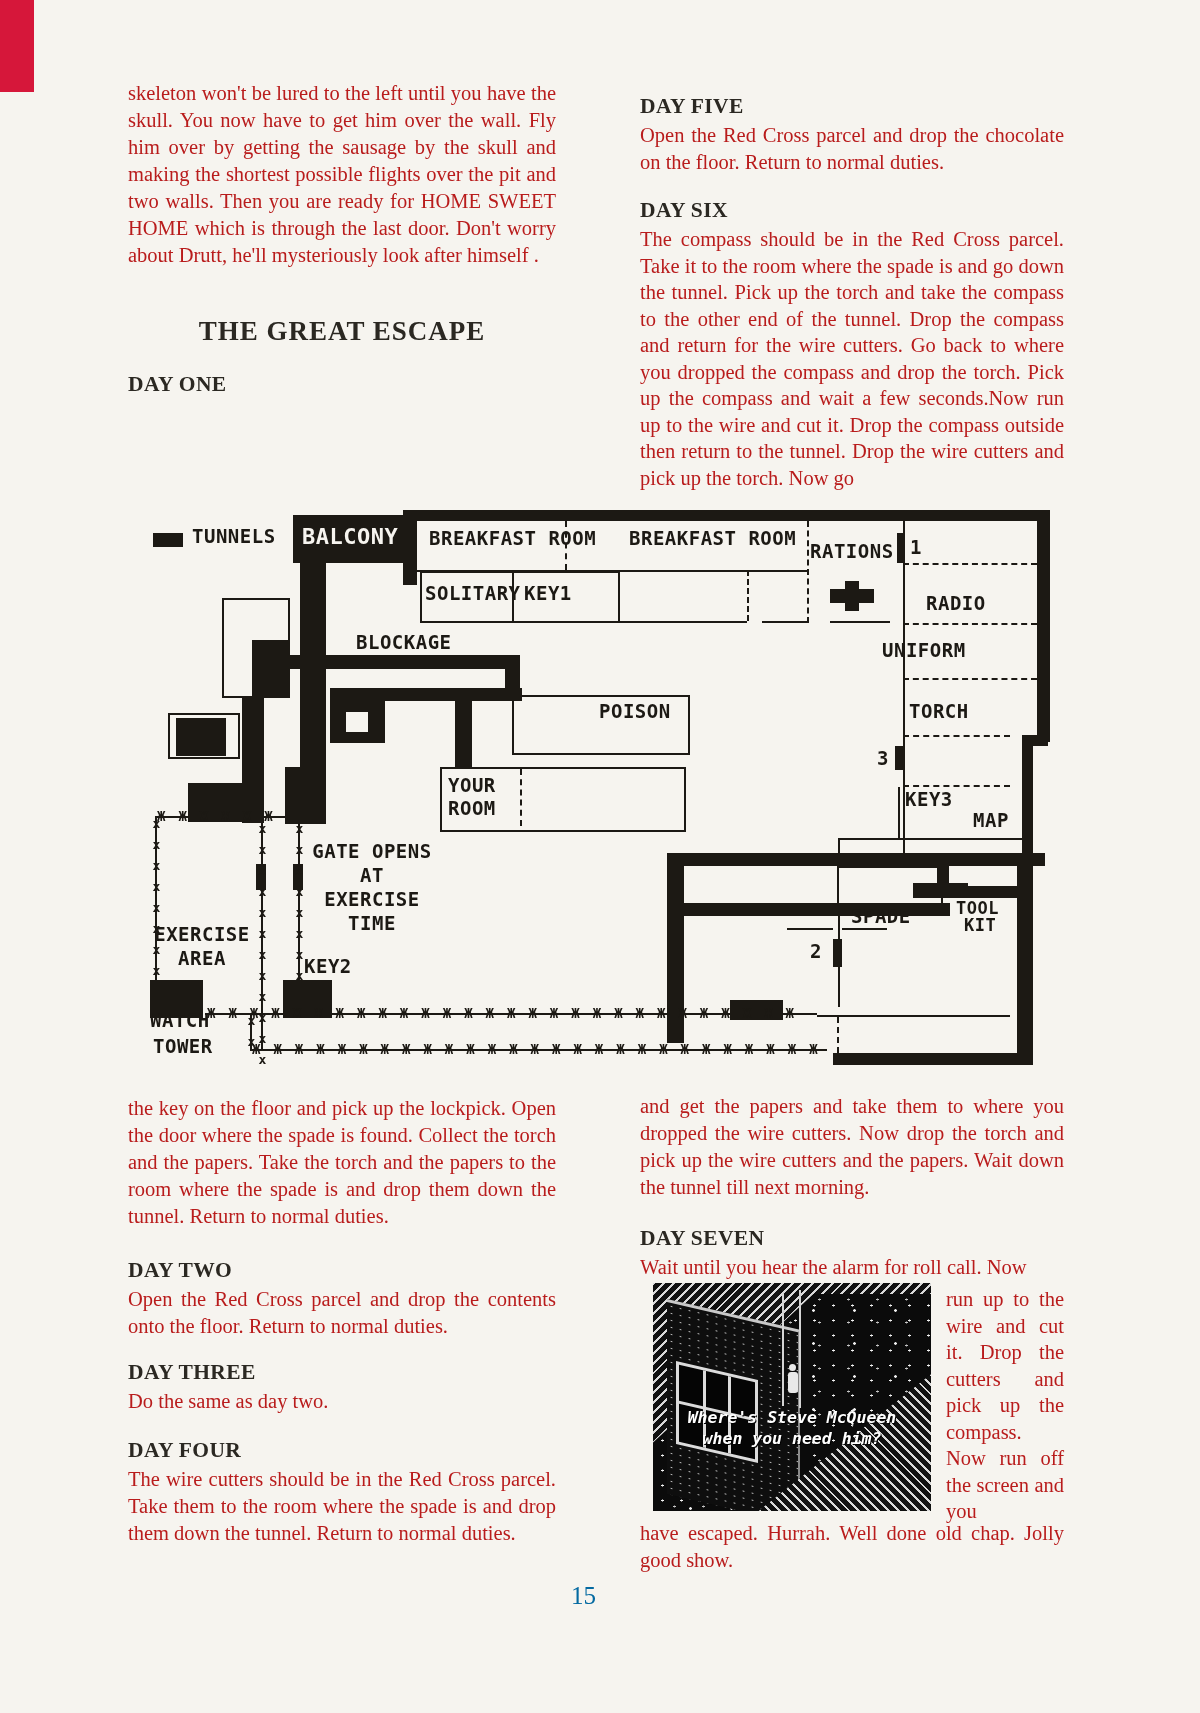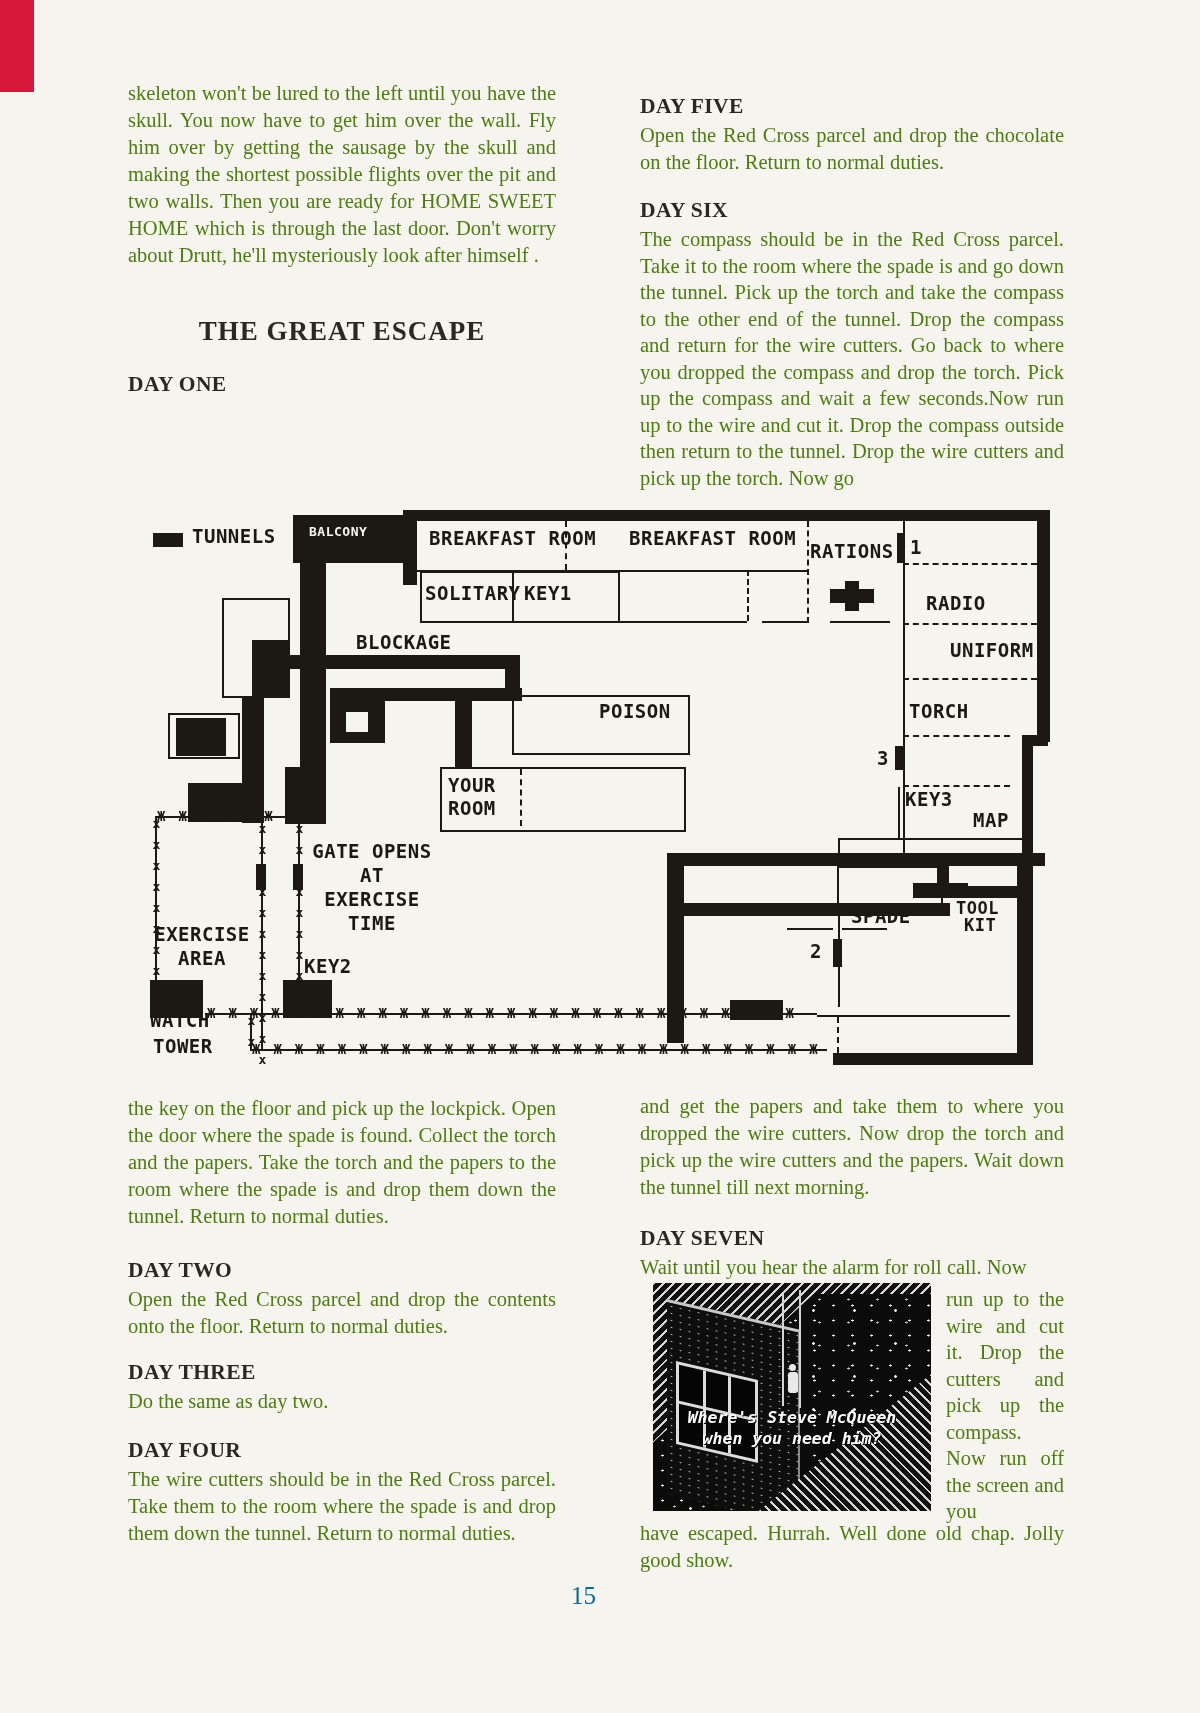--- a/index.html
+++ b/index.html
@@ -1,21 +1,21 @@
 <!DOCTYPE html>
 <html><head>
 <meta charset="utf-8">
 <style>
   html,body{margin:0;padding:0;background:#d8d5cf;}
   #page{position:relative;width:1200px;height:1713px;background:#f6f4ef;overflow:hidden;
         font-family:"Liberation Serif",serif;color:#3d3932;}
   .red-strip{position:absolute;left:0;top:0;width:34px;height:92px;background:#d6173a;}
   
   .tx{position:absolute;font-family:"Liberation Serif",serif;font-size:20.5px;line-height:27px;
-      color:#4d7c0f;text-align:justify;}
+      color:#b91c1c;text-align:justify;}
   .hd{position:absolute;font-family:"Liberation Serif",serif;font-weight:bold;font-size:21.5px;
       color:#2b2822;letter-spacing:.4px;white-space:nowrap;}
   .ttl{position:absolute;font-family:"Liberation Serif",serif;font-weight:bold;font-size:27px;
        color:#2b2822;text-align:center;letter-spacing:1px;}
   .pageno{position:absolute;font-family:"Liberation Serif",serif;font-size:25px;
           color:#0369a1;text-align:right;}
   
   .t{position:absolute;background:#1c1914;}
   .w{position:absolute;background:#f6f4ef;}
   .ln{position:absolute;background:#1c1914;}
@@ -171,29 +171,29 @@
     <div class="fence-v" style="left:261px;top:823px;height:228px">
         <span class="fmk">xxxxxxxxxxxx</span>
       </div>
     <div class="fence-v" style="left:298px;top:823px;height:157px">
         <span class="fmk">xxxxxxxx</span>
       </div>
     <div class="fence-v" style="left:250px;top:1015px;height:34px">
         <span class="fmk">xx</span>
       </div>
 
-    <div class="ml mlw" style="left:309px;top:524px;font-size:13px">BALCONY</div>
+    <div class="ml mlw" style="left:302px;top:524px;font-size:22px">BALCONY</div>
     <div class="ml" style="left:429px;top:527px">BREAKFAST ROOM</div>
     <div class="ml" style="left:629px;top:527px">BREAKFAST ROOM</div>
     <div class="ml" style="left:425px;top:582px">SOLITARY</div>
     <div class="ml" style="left:524px;top:582px">KEY1</div>
     <div class="ml" style="left:810px;top:540px">RATIONS</div>
     <div class="ml" style="left:910px;top:536px">1</div>
     <div class="ml" style="left:926px;top:592px">RADIO</div>
-    <div class="ml" style="left:950px;top:639px">UNIFORM</div>
+    <div class="ml" style="left:882px;top:639px">UNIFORM</div>
     <div class="ml" style="left:909px;top:700px">TORCH</div>
     <div class="ml" style="left:877px;top:747px">3</div>
     <div class="ml" style="left:905px;top:788px">KEY3</div>
     <div class="ml" style="left:973px;top:809px">MAP</div>
     <div class="ml" style="left:599px;top:700px">POISON</div>
     <div class="ml" style="left:356px;top:631px">BLOCKAGE</div>
     <div class="ml" style="left:448px;top:774px">YOUR</div>
     <div class="ml" style="left:448px;top:797px">ROOM</div>
     <div class="ml mlc" style="left:302px;top:839px;width:140px">
       <div>GATE OPENS</div>

